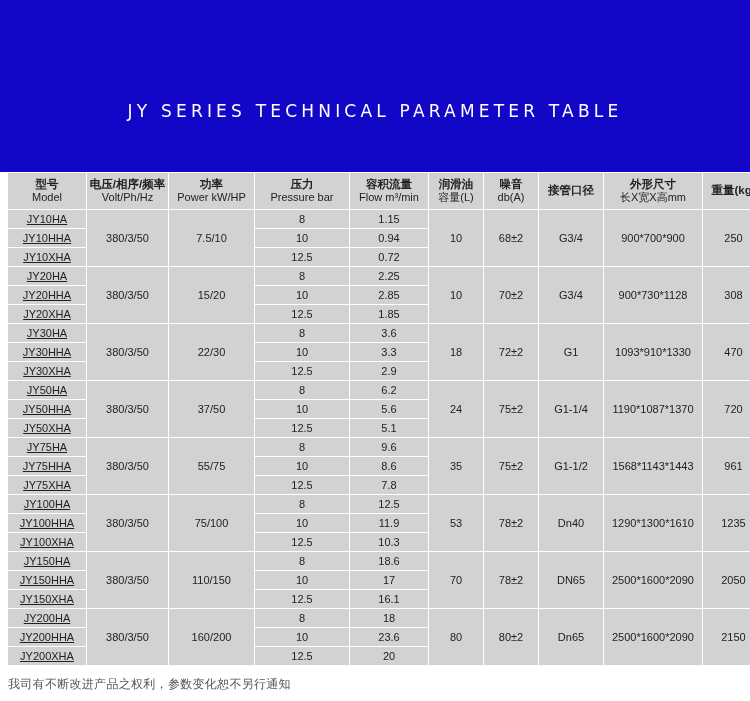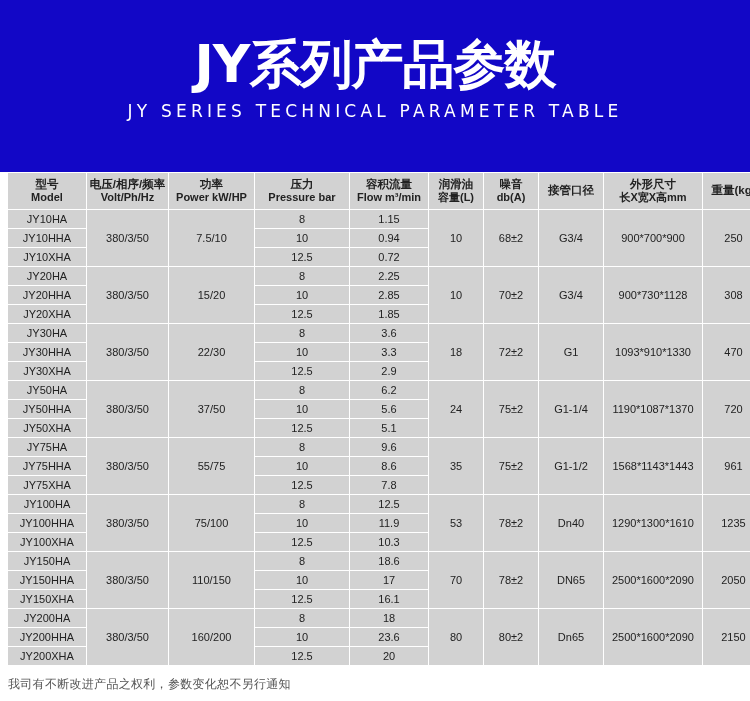--- a/index.html
+++ b/index.html
@@ -86,52 +86,52 @@
     padding: 2px 1px;
   }
   thead tr th .cn {
     display: block;
     font-size: 11.5px;
     font-weight: bold;
   }
   thead tr th .en {
     display: block;
     font-size: 11px;
-    font-weight: bold;
+    font-weight: normal;
   }
   tbody td {
     height: 18px;
   }
   td.model {
     background: #9a9a9a;
     color: #1c1c1c;
     font-size: 11.5px;
     text-align: left;
     padding-left: 8px;
     font-weight: normal;
+    text-decoration: underline;
   }
   td.group {
     background: #d2d2d2;
   }
   .footer-note {
     width: 750px;
     box-sizing: border-box;
     padding: 10px 8px 0 8px;
     font-size: 12px;
     color: #555555;
     background: #ffffff;
     font-family: "DejaVu Sans", "Liberation Sans", sans-serif;
     letter-spacing: 0.3px;
   }
 </style>
 </head>
 <body>
 
 <div class="banner">
-  <div class="banner-title">JY系列产品参数</div>
   <div class="banner-subtitle">JY SERIES TECHNICAL PARAMETER TABLE</div>
 </div>
 
 <div class="table-wrap">
   <table class="spec">
     <colgroup>
       <col style="width:78px">
       <col style="width:81px">
       <col style="width:85px">
       <col style="width:94px">

